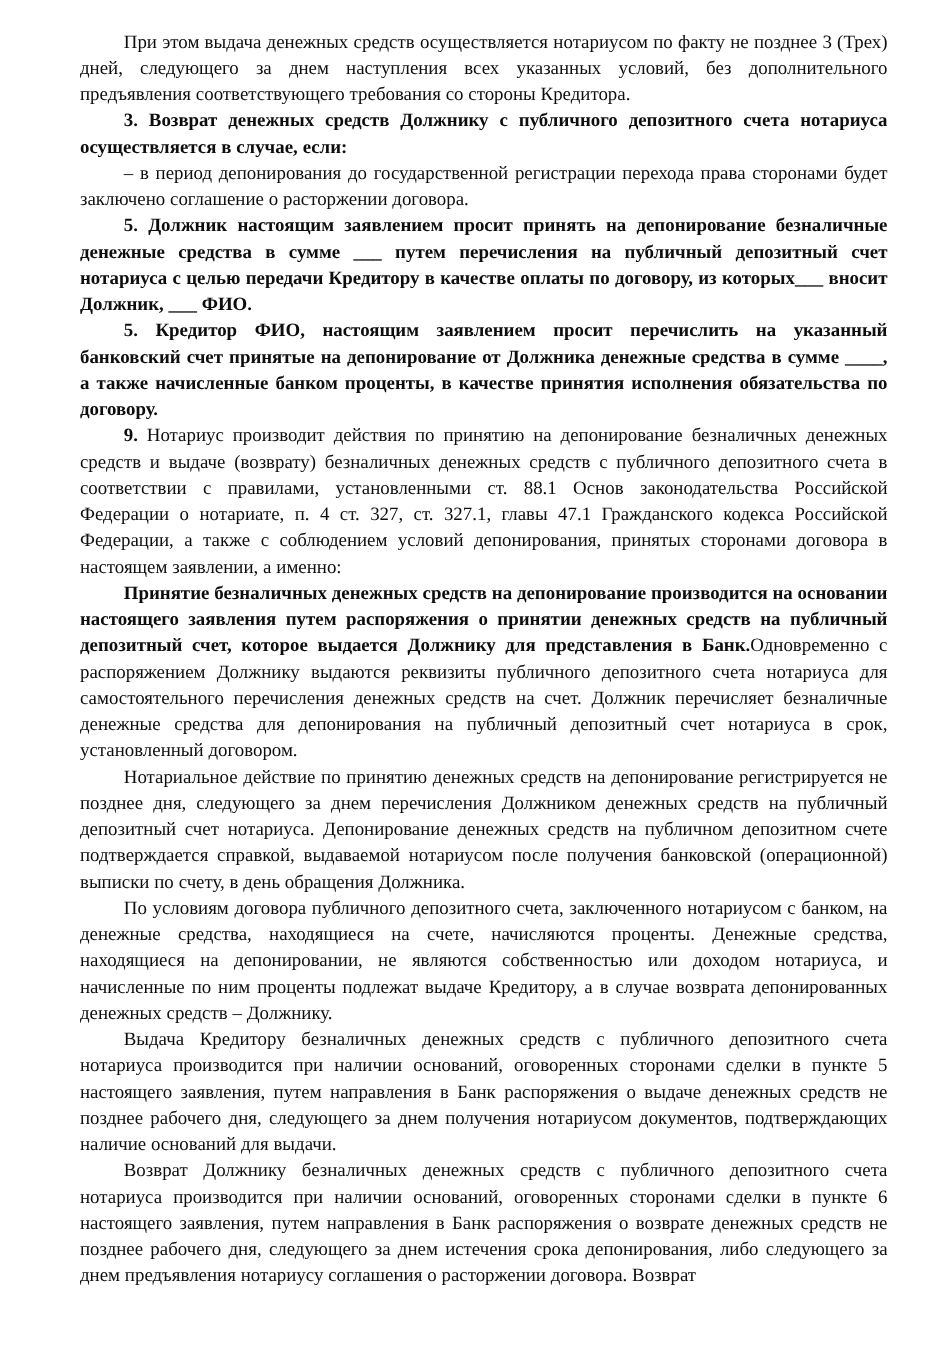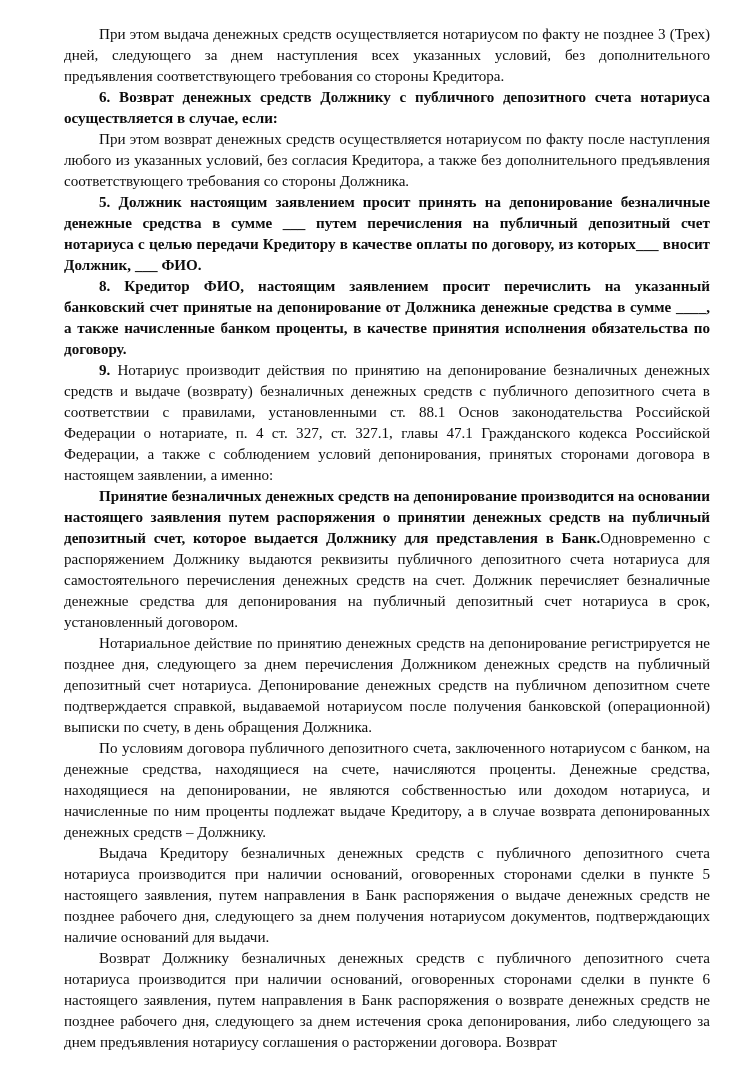--- a/index.html
+++ b/index.html
@@ -45,24 +45,24 @@
   .clip-bottom {
     overflow: hidden;
   }
 </style>
 </head>
 <body>
 
 <div class="page">
   <div class="doc-body" id="doc-body">
       <p class="para"><span>При этом выдача денежных средств осуществляется нотариусом по факту не позднее 3 (Трех) дней, следующего за днем наступления всех указанных условий, без дополнительного предъявления соответствующего требования со стороны Кредитора.</span></p>
-      <p class="para"><b>6. Возврат денежных средств Должнику с публичного депозитного счета нотариуса осуществляется в случае, если:</b></p>
-      <p class="para"><span>При этом возврат денежных средств осуществляется нотариусом по факту после наступления любого из указанных условий, без согласия Кредитора, а также без дополнительного предъявления соответствующего требования со стороны Должника.</span></p>
+      <p class="para"><b>3. Возврат денежных средств Должнику с публичного депозитного счета нотариуса осуществляется в случае, если:</b></p>
+      <p class="para"><span>– в период депонирования до государственной регистрации перехода права сторонами будет заключено соглашение о расторжении договора.</span></p>
       <p class="para"><b>5. Должник настоящим заявлением просит принять на депонирование безналичные денежные средства в сумме ___ путем перечисления на публичный депозитный счет нотариуса с целью передачи Кредитору в качестве оплаты по договору, из которых___ вносит Должник, ___ ФИО.</b></p>
-      <p class="para"><b>8. Кредитор ФИО, настоящим заявлением просит перечислить на указанный банковский счет принятые на депонирование от Должника денежные средства в сумме ____, а также начисленные банком проценты, в качестве принятия исполнения обязательства по договору.</b></p>
+      <p class="para"><b>5. Кредитор ФИО, настоящим заявлением просит перечислить на указанный банковский счет принятые на депонирование от Должника денежные средства в сумме ____, а также начисленные банком проценты, в качестве принятия исполнения обязательства по договору.</b></p>
       <p class="para"><b>9.</b><span> Нотариус производит действия по принятию на депонирование безналичных денежных средств и выдаче (возврату) безналичных денежных средств с публичного депозитного счета в соответствии с правилами, установленными ст. 88.1 Основ законодательства Российской Федерации о нотариате, п. 4 ст. 327, ст. 327.1, главы 47.1 Гражданского кодекса Российской Федерации, а также с соблюдением условий депонирования, принятых сторонами договора в настоящем заявлении, а именно:</span></p>
       <p class="para"><b>Принятие безналичных денежных средств на депонирование производится на основании настоящего заявления путем распоряжения о принятии денежных средств на публичный депозитный счет, которое выдается Должнику для представления в Банк.</b><span>Одновременно с распоряжением Должнику выдаются реквизиты публичного депозитного счета нотариуса для самостоятельного перечисления денежных средств на счет. Должник перечисляет безналичные денежные средства для депонирования на публичный депозитный счет нотариуса в срок, установленный договором.</span></p>
       <p class="para"><span>Нотариальное действие по принятию денежных средств на депонирование регистрируется не позднее дня, следующего за днем перечисления Должником денежных средств на публичный депозитный счет нотариуса. Депонирование денежных средств на публичном депозитном счете подтверждается справкой, выдаваемой нотариусом после получения банковской (операционной) выписки по счету, в день обращения Должника.</span></p>
       <p class="para"><span>По условиям договора публичного депозитного счета, заключенного нотариусом с банком, на денежные средства, находящиеся на счете, начисляются проценты. Денежные средства, находящиеся на депонировании, не являются собственностью или доходом нотариуса, и начисленные по ним проценты подлежат выдаче Кредитору, а в случае возврата депонированных денежных средств – Должнику.</span></p>
       <p class="para"><span>Выдача Кредитору безналичных денежных средств с публичного депозитного счета нотариуса производится при наличии оснований, оговоренных сторонами сделки в пункте 5 настоящего заявления, путем направления в Банк распоряжения о выдаче денежных средств не позднее рабочего дня, следующего за днем получения нотариусом документов, подтверждающих наличие оснований для выдачи.</span></p>
       <p class="para clip-bottom"><span>Возврат Должнику безналичных денежных средств с публичного депозитного счета нотариуса производится при наличии оснований, оговоренных сторонами сделки в пункте 6 настоящего заявления, путем направления в Банк распоряжения о возврате денежных средств не позднее рабочего дня, следующего за днем истечения срока депонирования, либо следующего за днем предъявления нотариусу соглашения о расторжении договора. Возврат</span></p>
     </div>
 </div>
 
 </body></html>

